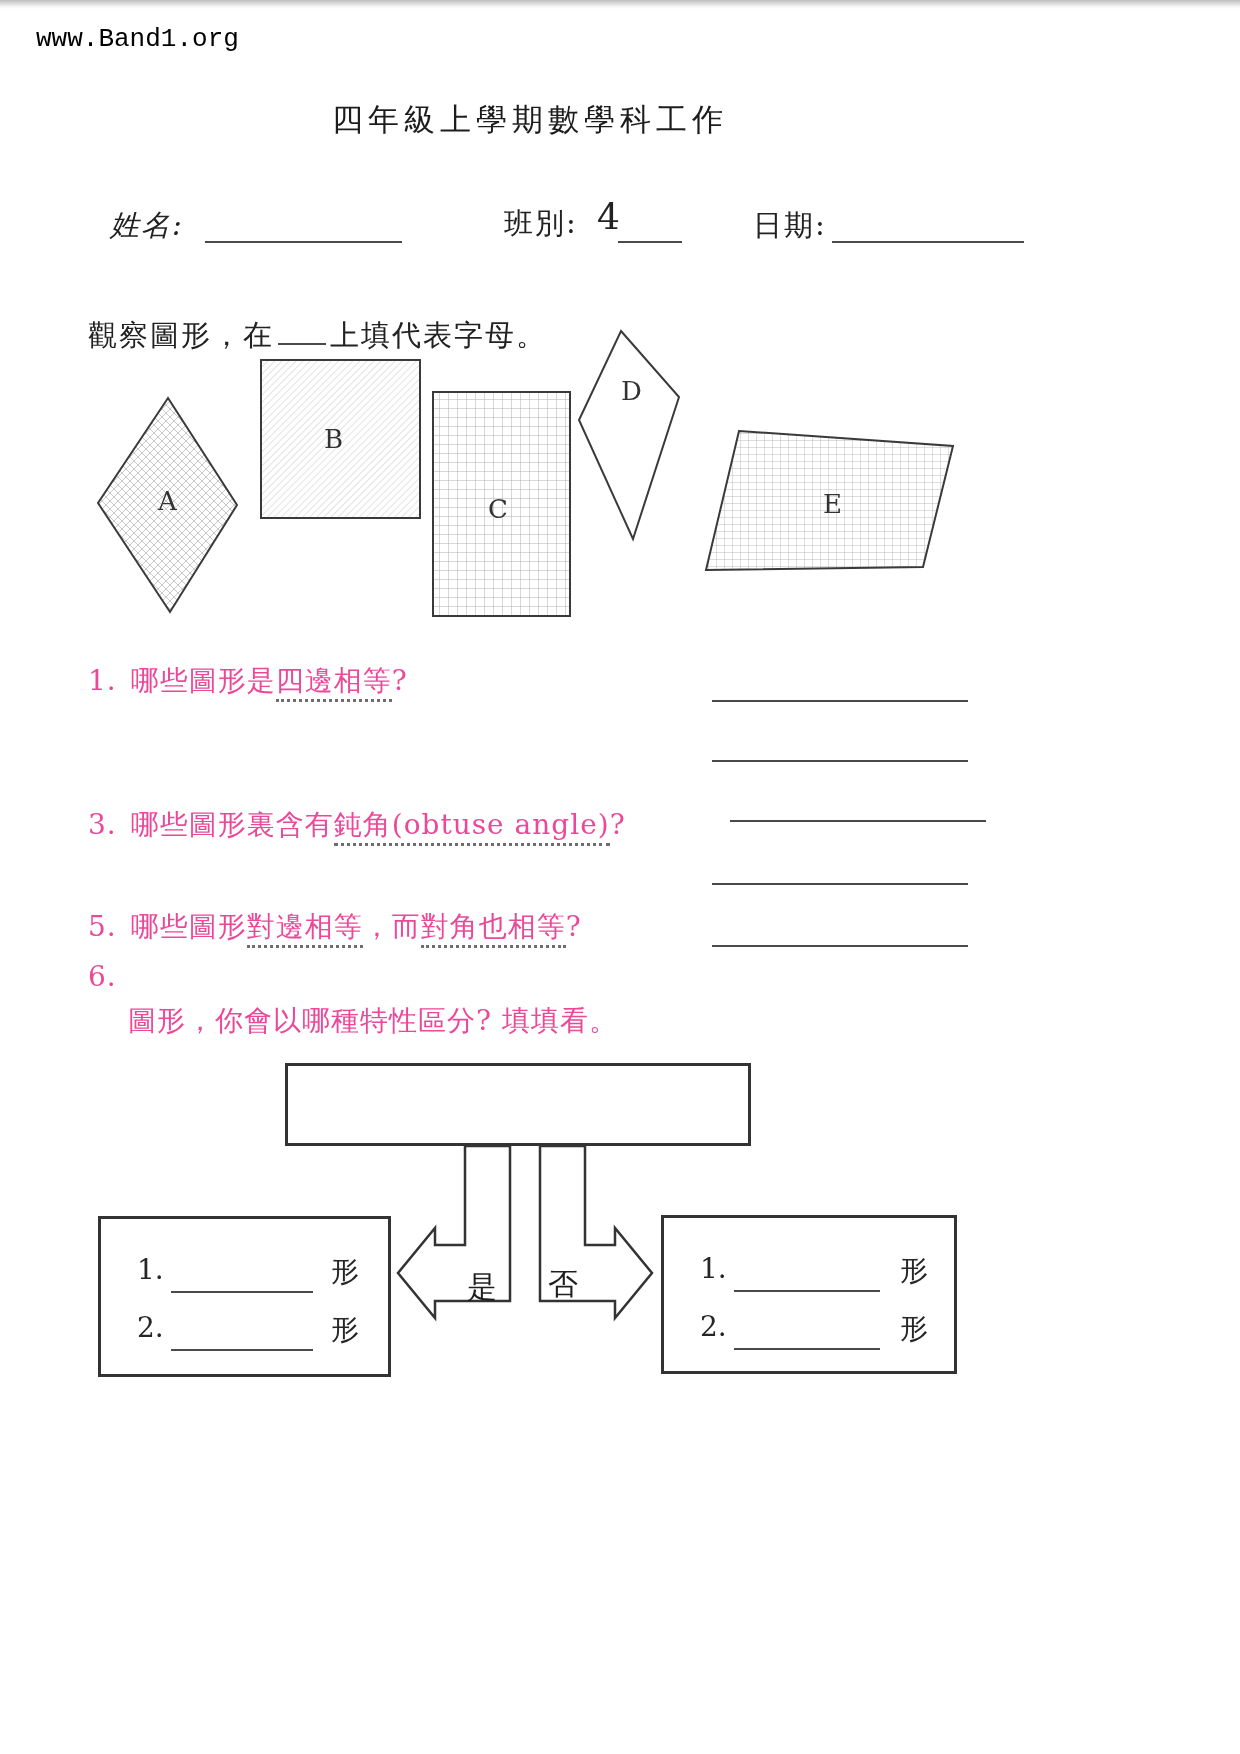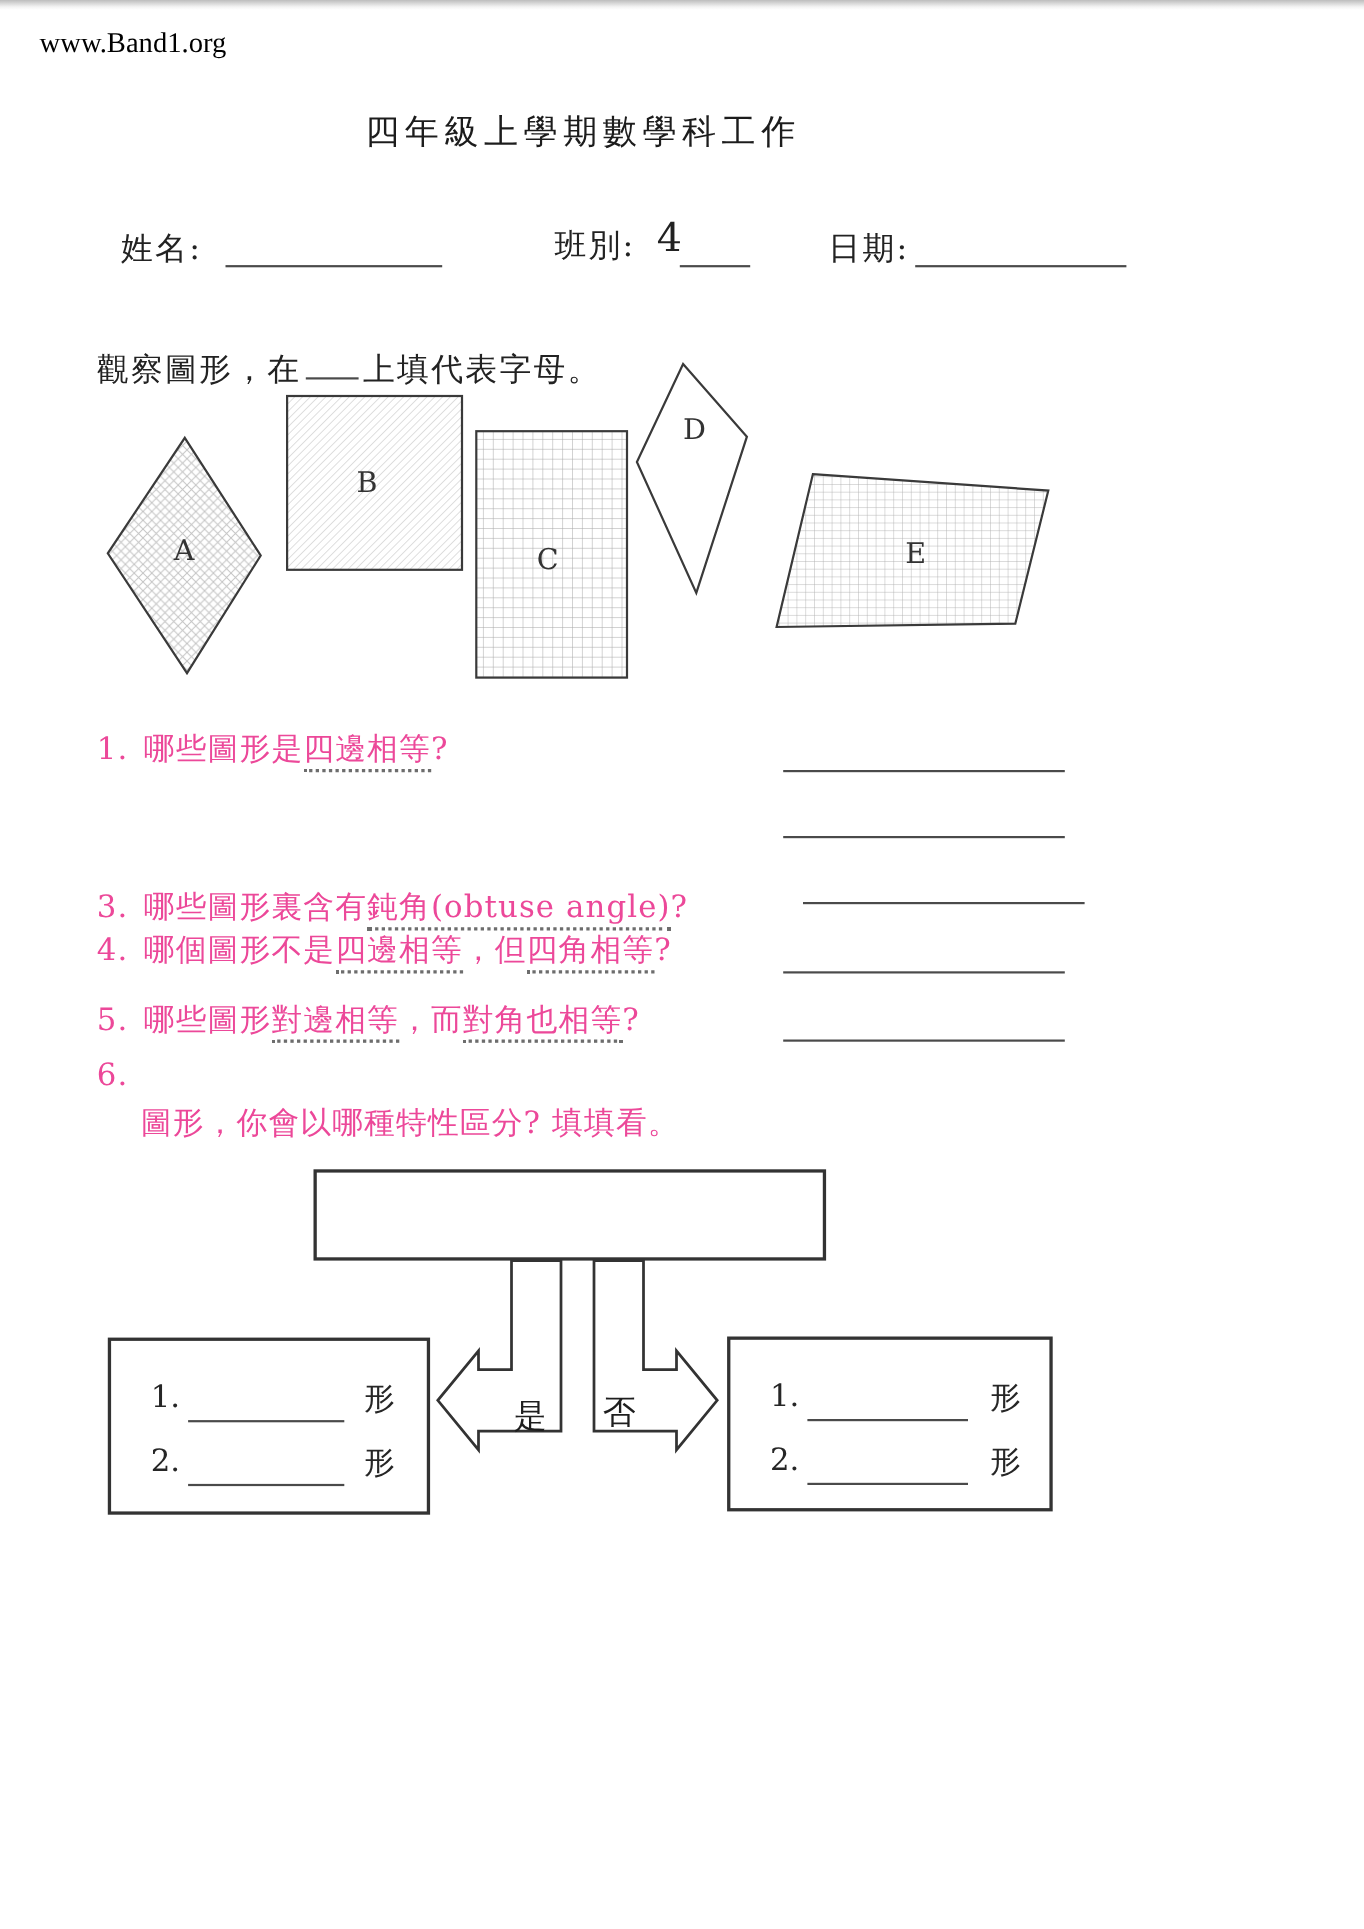--- a/index.html
+++ b/index.html
@@ -5,21 +5,21 @@
   * { margin:0; padding:0; box-sizing:border-box; }
   html,body { background:#e9e9e9; }
   .page {
     position:relative; width:1240px; height:1754px; margin:0 auto;
     background:#ffffff; overflow:hidden;
     font-family:"DejaVu Serif","Liberation Serif",serif; color:#222;
   }
   .abs { position:absolute; }
   .scan-edge { position:absolute; left:0; top:0; width:100%; height:9px;
     background:linear-gradient(#bdbdbd,#f4f4f4 70%,#ffffff); }
-  .watermark { font-family:Liberation Serif, serif;
+  .watermark { font-family:Liberation Mono, monospace;
     font-size:26px; color:#000; }
   .title { font-size:31px; letter-spacing:5px; color:#1c1c1c; }
   .label { font-size:29px; letter-spacing:2px; }
   .bignum { font-size:36px; }
   .hline { position:absolute; border-top:2px solid #4a4a4a; height:0; }
   .instr { font-size:29px; letter-spacing:2px; white-space:nowrap; }
   .inline-blank { display:inline-block; width:48px; height:1em;
     border-bottom:2px solid #4a4a4a; margin:0 4px; vertical-align:baseline; }
   .q { font-size:28px; letter-spacing:1px; white-space:nowrap; color:#ec4899; }
   .qnum { display:inline-block; margin-right:14px; }
@@ -51,21 +51,21 @@
       </pattern>
       <pattern id="gridf" patternUnits="userSpaceOnUse" width="8" height="7">
         <path d="M 8 0 L 0 0 0 7" fill="none" stroke="#adadad" stroke-width="0.8"></path>
       </pattern>
     </defs>
   </svg>
 
   <div class="abs watermark" style="left:36px; top:24px;">www.Band1.org</div>
   <div class="abs title" style="left:332px; top:99px;">四年級上學期數學科工作</div>
 
-  <div class="abs label" style="left:110px; top:206px;">姓名:</div>
+  <div class="abs label" style="left:110px; top:206px;font-style:italic;">姓名:</div>
   <div class="hline" style="left:205px; top:241px; width:197px;"></div>
   <div class="abs label" style="left:504px; top:204px;text-align:center;">班別:</div>
   <div class="abs bignum" style="left:597px; top:196px;">4</div>
   <div class="hline" style="left:618px; top:241px; width:64px;"></div>
   <div class="abs label" style="left:753px; top:206px;">日期:</div>
   <div class="hline" style="left:832px; top:241px; width:192px;"></div>
 
   <div class="abs instr" style="left:88px; top:316px;text-align:center;">
     <span>觀察圖形，在</span><span class="inline-blank"></span><span>上填代表字母。</span>
   </div>
@@ -100,23 +100,20 @@
   </div>
   <div class="hline" style="left:712px; top:700px; width:256px;"></div>
 
   <div class="hline" style="left:712px; top:760px; width:256px;"></div>
 
   <div class="abs q" style="left:88px; top:806px;">
     <span class="qnum">3.</span><span>哪些圖形裏含有</span><span class="dot-u">鈍角(obtuse angle)</span><span>?</span><span class="dot-u"></span><span></span>
   </div>
   <div class="hline" style="left:730px; top:820px; width:256px;"></div>
 
-  <div class="abs q" style="left:88px; top:845px;">
-    <span class="qnum">4.</span><span>哪個圖形不是</span><span class="dot-u">四邊相等</span><span>，但</span><span class="dot-u">四角相等</span><span>?</span>
-  </div>
   <div class="hline" style="left:712px; top:883px; width:256px;"></div>
 
   <div class="abs q" style="left:88px; top:908px;">
     <span class="qnum">5.</span><span>哪些圖形</span><span class="dot-u">對邊相等</span><span>，而</span><span class="dot-u">對角也相等</span><span>?</span>
   </div>
   <div class="hline" style="left:712px; top:945px; width:256px;"></div>
 
   <div class="abs q" style="left:88px; top:960px;">6.</div>
   <div class="abs q" style="left:128px; top:1002px;">圖形，你會以哪種特性區分? 填填看。</div>
 

